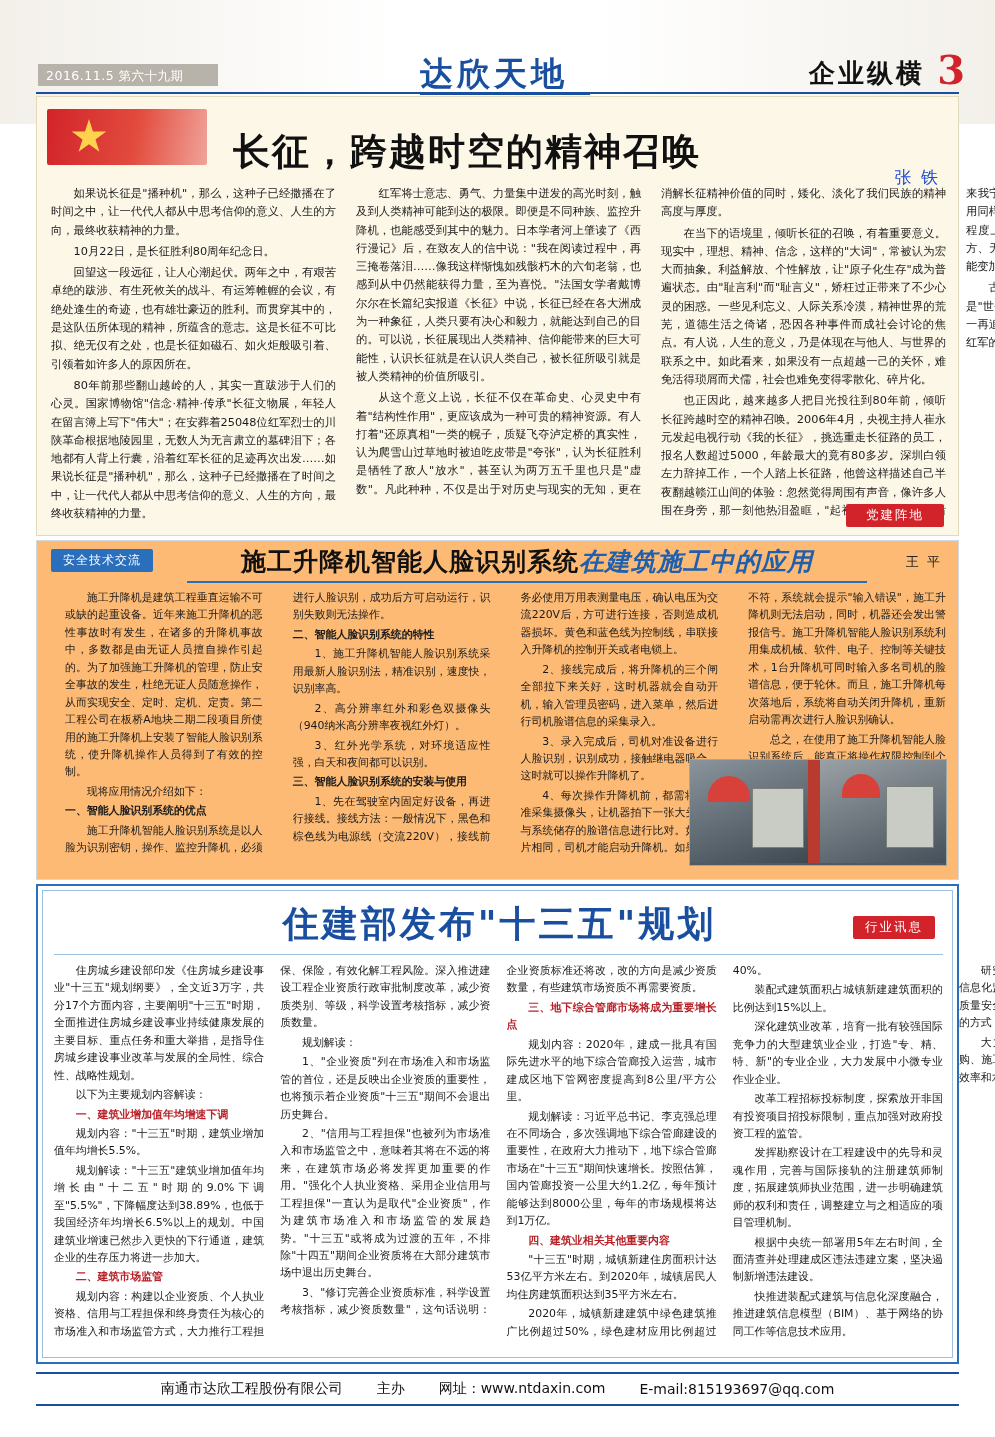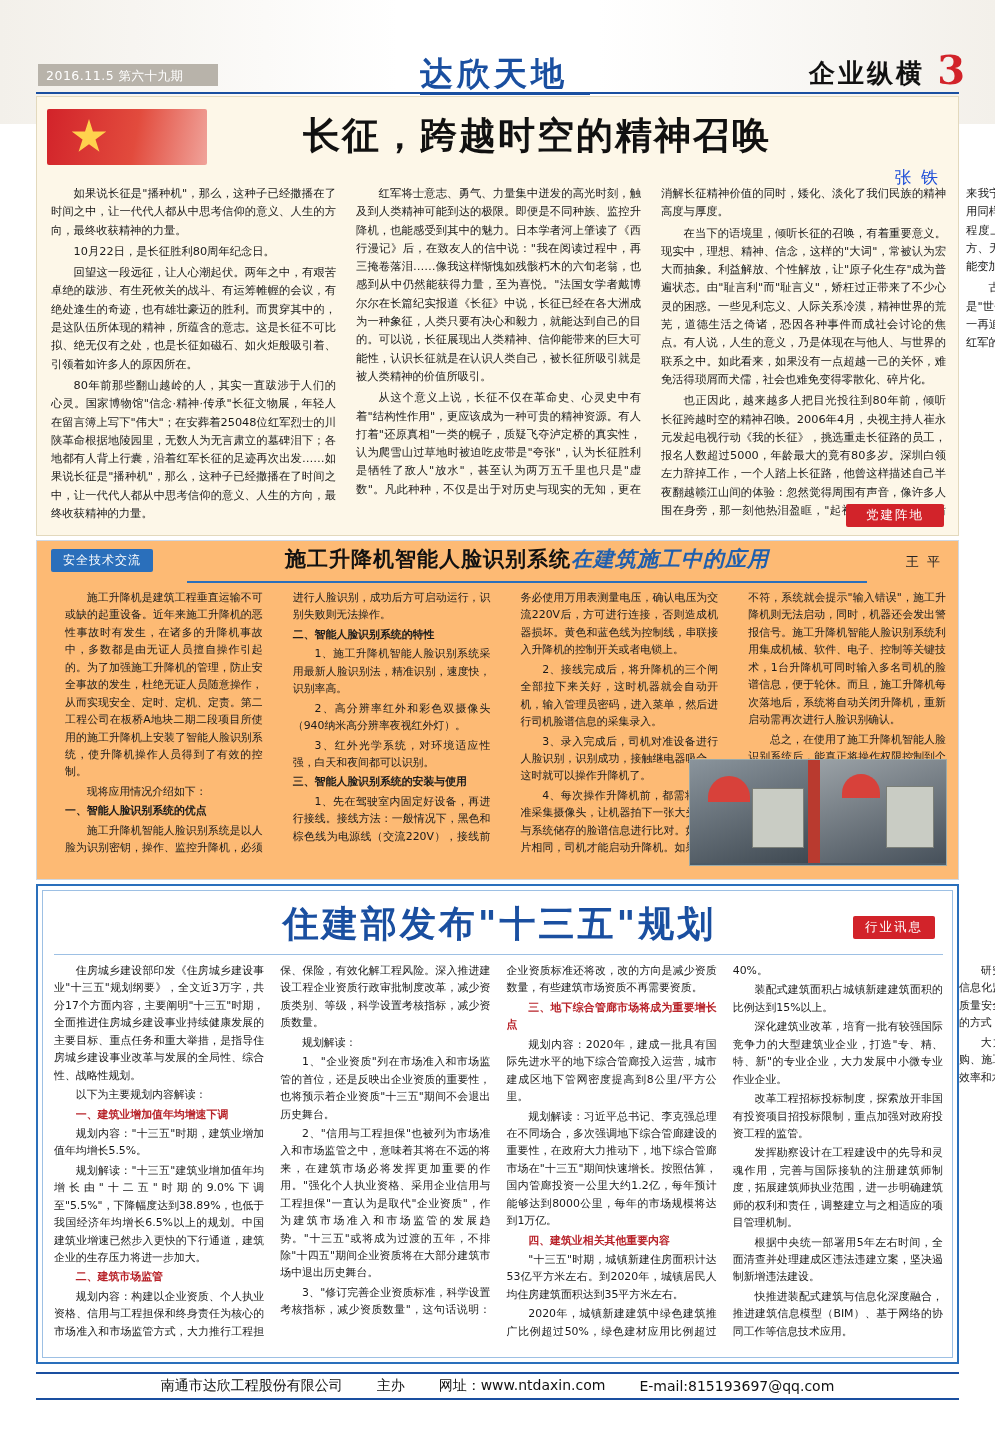--- a/index.html
+++ b/index.html
@@ -65,21 +65,21 @@
     border-radius:2px;
     overflow:hidden;
   }
   .art1 .flagbox:after{
     content:"";position:absolute;left:24px;top:10px;width:36px;height:36px;
     background:#ffd24d;
     clip-path:polygon(50% 0%,61% 35%,98% 35%,68% 57%,79% 91%,50% 70%,21% 91%,32% 57%,2% 35%,39% 35%);
   }
   .art1 h1{
     position:absolute;left:180px;top:14px;width:640px;
-    margin:0;text-align:center;
+    margin:16px;
     font-size:37px;font-weight:bold;letter-spacing:2px;
     color:#111;
     font-family:"DejaVu Serif","Liberation Serif",serif;
   }
   .art1 .byline{
     position:absolute;right:18px;top:69px;
     font-size:17px;color:#1d4ed8;letter-spacing:2px;
   }
   .art1 .cols{
     position:absolute;left:14px;top:88px;width:895px;height:340px;
@@ -101,21 +101,21 @@
     border:1px solid #cfd8e3;
     box-sizing:border-box;
   }
   .art2 .cat{
     position:absolute;left:14px;top:8px;
     background:#2a6fbb;color:#fff;font-size:12px;
     padding:3px 12px;letter-spacing:1px;border-radius:2px;
   }
   .art2 h2{
     position:absolute;left:150px;top:4px;width:680px;margin:0;
-    text-align:center;font-size:21px;font-weight:bold;color:#111;letter-spacing:1px;
+    text-align:center;font-size:25px;font-weight:bold;color:#111;letter-spacing:1px;
     font-family:"DejaVu Serif","Liberation Serif",serif;
   }
   .art2 h2 .blue{color:#1f5fae;font-style:italic;}
   .art2 .hrule{
     position:absolute;left:150px;top:40px;width:680px;height:2px;background:#2a6fbb;
   }
   .art2 .byline{
     position:absolute;right:16px;top:12px;font-size:13px;color:#222;letter-spacing:2px;
   }
   .art2 .cols{
@@ -167,21 +167,21 @@
     position:absolute;left:16px;top:76px;width:889px;height:390px;
     column-count:4;column-gap:16px;
     font-size:10.9px;line-height:1.6;text-align:justify;color:#1a1a1a;
   }
   .art3 .cols p{margin:0 0 2px 0;text-indent:2em;}
   .art3 .cols p.sub{color:#b8232a;font-weight:bold;text-indent:2em;}
   .art3 .cols p.right{text-align:right;text-indent:0;}
 
   
   .footer{
-    position:absolute;left:36px;top:1372px;width:923px;height:28px;
+    position:absolute;left:36px;top:1372px;width:923px;height:34px;
     border-top:2px solid #1a4fa0;border-bottom:2px solid #1a4fa0;
     box-sizing:border-box;
     display:flex;align-items:center;justify-content:center;gap:34px;
     font-size:14px;color:#111;
   }
   .wm{
     position:absolute;left:230px;top:620px;width:520px;height:260px;
     font-size:150px;color:rgba(120,160,200,.10);font-weight:bold;
     letter-spacing:30px;pointer-events:none;user-select:none;
     font-family:"DejaVu Serif","Liberation Serif",serif;

